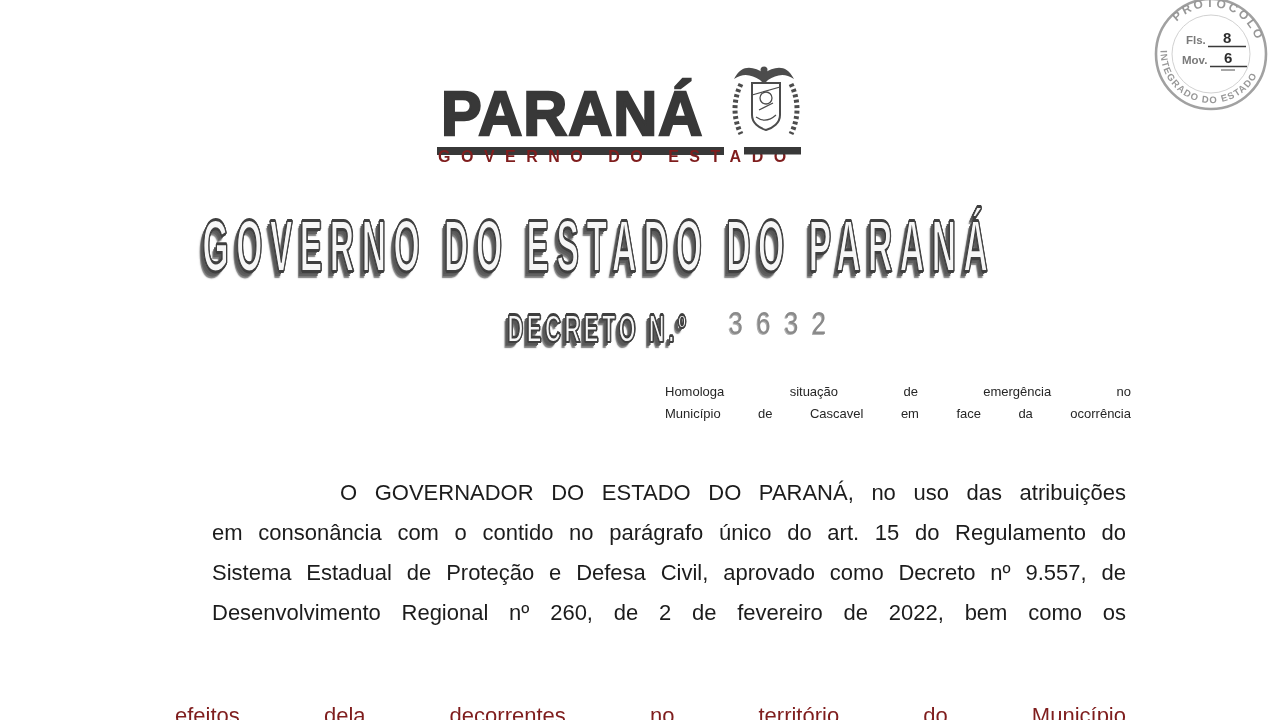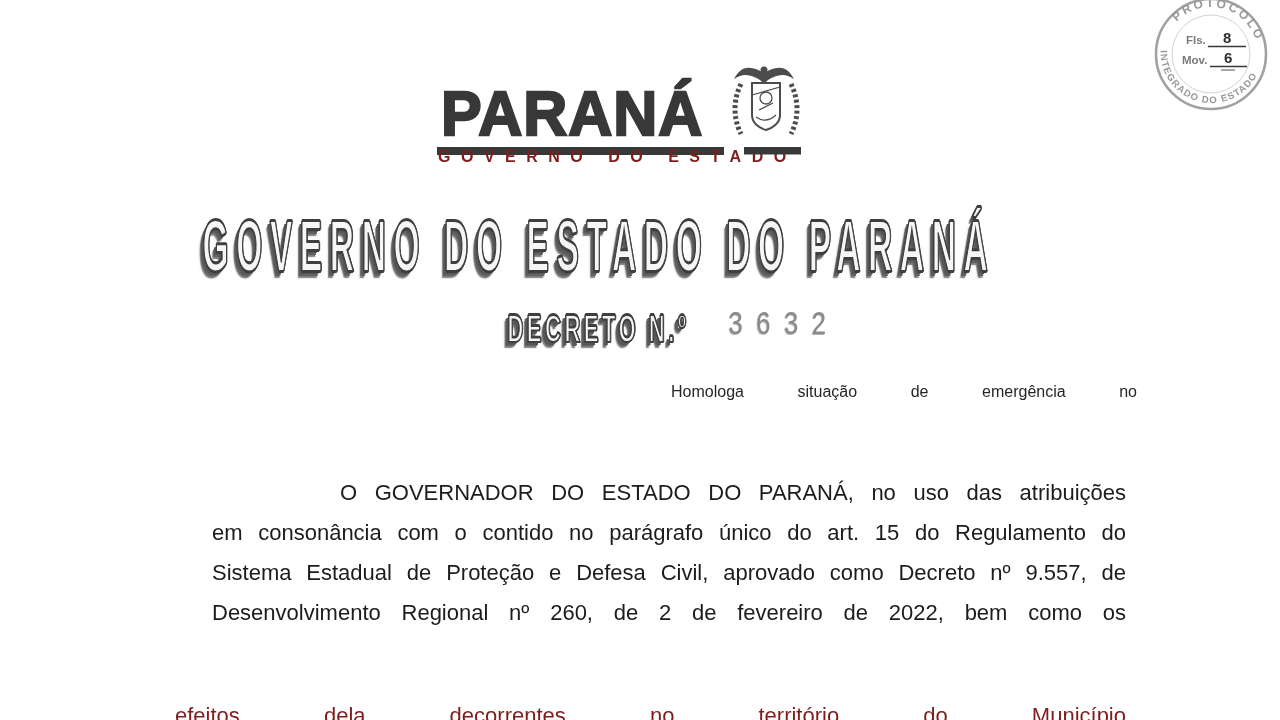--- a/index.html
+++ b/index.html
@@ -116,24 +116,23 @@
     transform-origin: left top;
     vertical-align: top;
   }
 
   
   .summary {
     position: absolute;
     left: 665px;
     top: 381px;
     width: 466px;
-    font-size: 16px;
+    font-size: 13px;
     line-height: 22px;
     color: #262626;
-    margin-left: 6px;
   }
   .summary .just { text-align: justify; text-align-last: justify; }
 
   
   .body-par {
     position: absolute;
     left: 175px;
     top: 473px;
     width: 951px;
     font-size: 22px;
@@ -213,20 +212,21 @@
     <span class="stamp3d doc-title">GOVERNO DO ESTADO DO PARANÁ</span>
   </div>
 
   <div class="decree-wrap">
     <span class="stamp3d decree-label">DECRETO N.º</span>
     <span class="decree-number">3632</span>
   </div>
 
   <div class="summary">
     <div class="just">Homologa situação de emergência no</div>
+    <div class="just">Município de Cascavel em face da ocorrência</div>
   </div>
 
   <div class="body-par">
     <div class="bline indent">O GOVERNADOR DO ESTADO DO PARANÁ, no uso das atribuições</div>
     <div class="bline">em consonância com o contido no parágrafo único do art. 15 do Regulamento do</div>
     <div class="bline">Sistema Estadual de Proteção e Defesa Civil, aprovado como Decreto nº 9.557, de</div>
     <div class="bline">Desenvolvimento Regional nº 260, de 2 de fevereiro de 2022, bem como os</div>
   </div>
   <div class="bline-clipped">efeitos dela decorrentes no território do Município</div>
 

